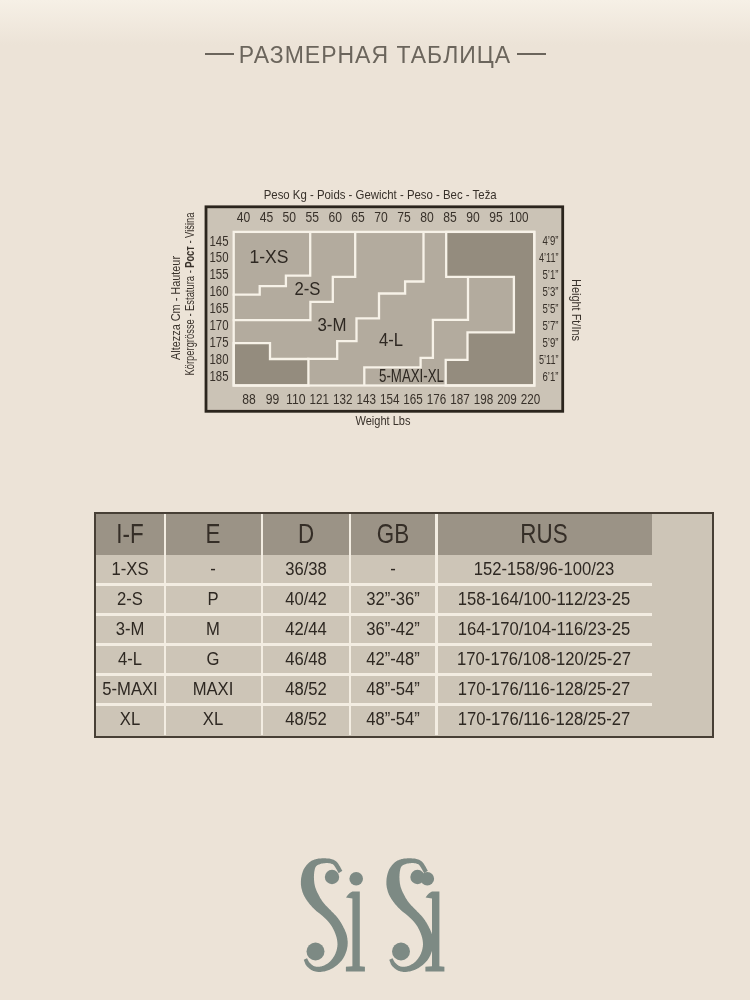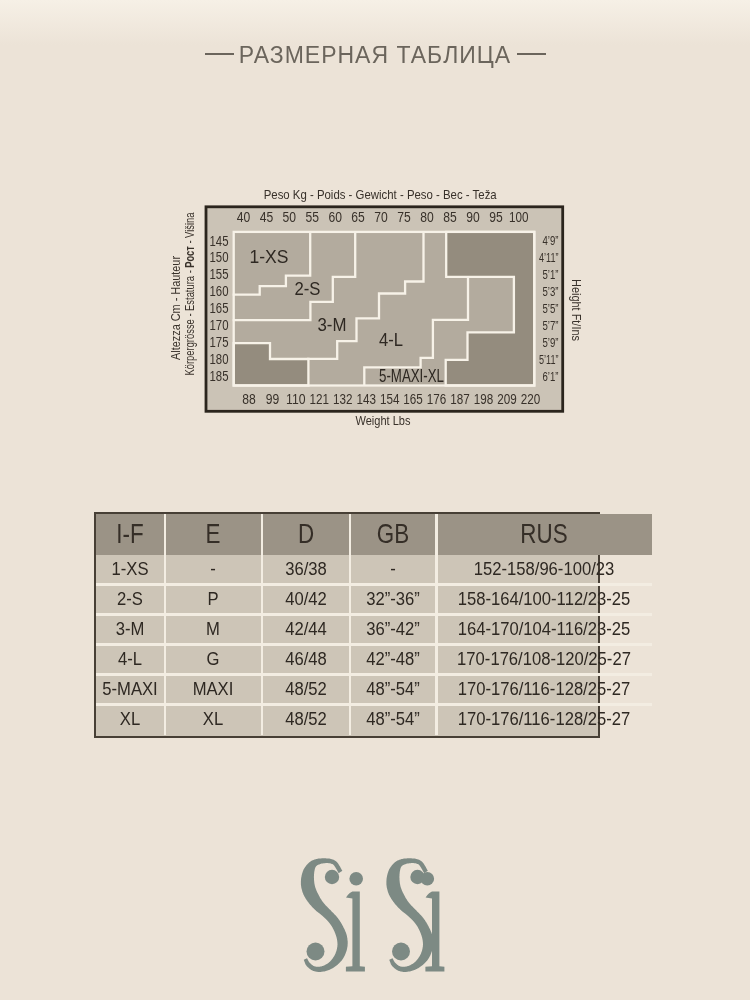--- a/index.html
+++ b/index.html
@@ -104,21 +104,21 @@
 
 <text x="383" y="425.2" font-size="13.5" fill="#38312a" text-anchor="middle" textLength="55" lengthAdjust="spacingAndGlyphs">Weight Lbs</text>
 
 <text x="180" y="308" font-size="12" fill="#38312a" text-anchor="middle" textLength="104" lengthAdjust="spacingAndGlyphs" transform="rotate(-90 180 308)">Altezza Cm - Hauteur</text>
 
 <text x="193.5" y="294" font-size="12" fill="#38312a" text-anchor="middle" textLength="163" lengthAdjust="spacingAndGlyphs" transform="rotate(-90 193.5 294)">Körpergrösse - Estatura - <tspan font-weight="bold">Рост</tspan> - Višina</text>
 
 <text x="571.5" y="310" font-size="12" fill="#38312a" text-anchor="middle" textLength="62" lengthAdjust="spacingAndGlyphs" transform="rotate(90 571.5 310)">Height Ft/Ins</text>
 </svg>
 
-<div style="position:absolute;left:93.6px;top:512.3px;width:506px;height:225.5px;border:2.6px solid #473f35;box-sizing:border-box;background:#cdc5b7">
+<div style="position:absolute;left:93.6px;top:512.3px;width:620px;height:225.5px;border:2.6px solid #473f35;box-sizing:border-box;background:#cdc5b7">
 
 <div style="position:absolute;left:0;top:0;width:556.8px;height:40.3px;background:#9b9386"></div>
 
 <div style="position:absolute;left:0;top:69.2px;width:556.8px;height:2.2px;background:#f3ede2"></div>
     <div style="position:absolute;left:0;top:99.2px;width:556.8px;height:2.2px;background:#f3ede2"></div>
     <div style="position:absolute;left:0;top:129.2px;width:556.8px;height:2.2px;background:#f3ede2"></div>
     <div style="position:absolute;left:0;top:159.2px;width:556.8px;height:2.2px;background:#f3ede2"></div>
     <div style="position:absolute;left:0;top:189.2px;width:556.8px;height:2.2px;background:#f3ede2"></div>
 
 <div style="position:absolute;left:68.0px;top:0;width:2.2px;height:220.3px;background:#f3ede2"></div>

